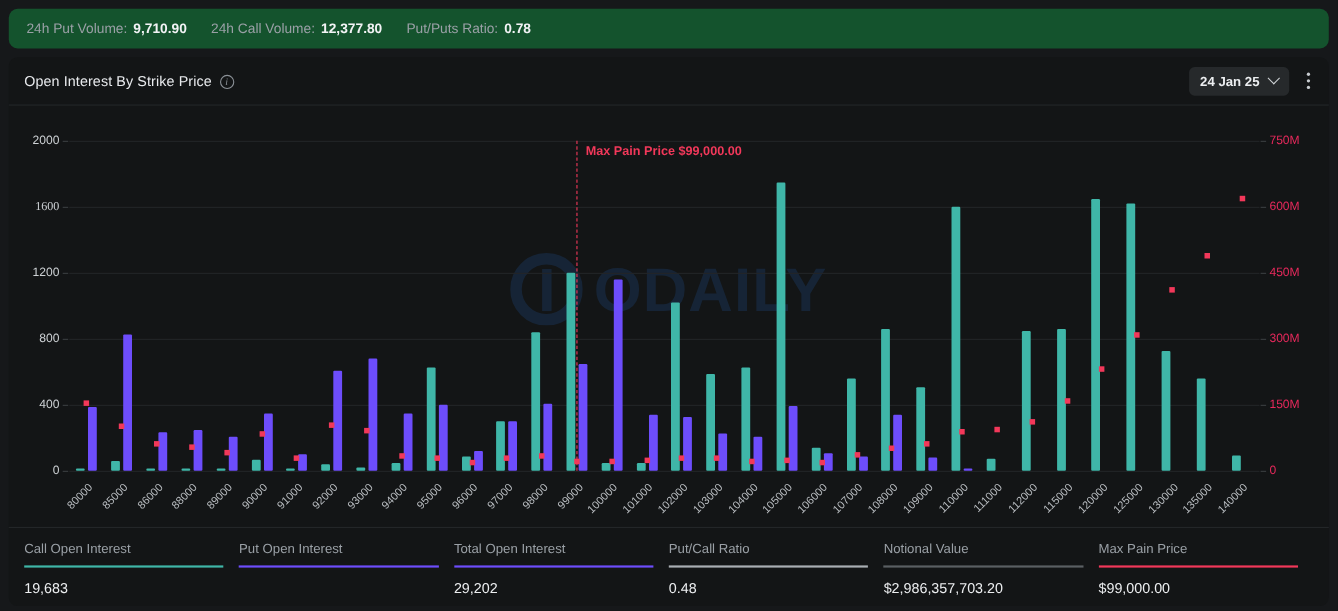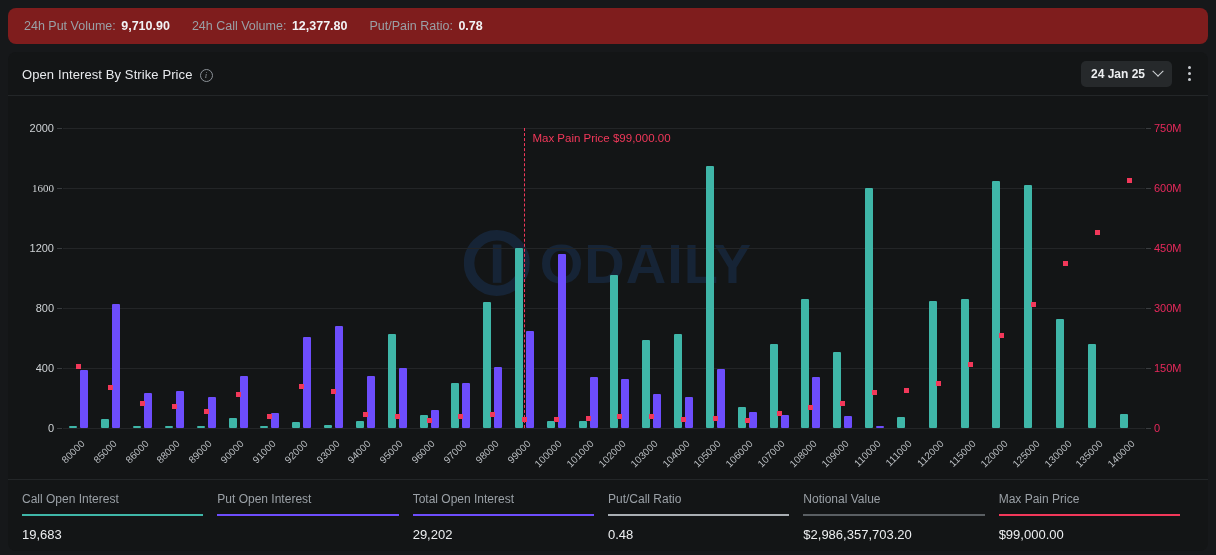--- a/index.html
+++ b/index.html
@@ -7,21 +7,21 @@
     width: 1216px; height: 555px;
     background: #16181a;
     font-family: "Liberation Sans", sans-serif;
     overflow: hidden;
   }
   body { padding: 8px 8px 0 8px; }
 
   
   #volume-bar {
     height: 36px;
-    background: #7f1d1d;
+    background: #14532d;
     border-radius: 8px;
     display: flex;
     align-items: center;
     padding-left: 16px;
     gap: 22px;
     margin-bottom: 8px;
   }
   .vol-item { font-size: 12.5px; color: #9aa0a6; white-space: nowrap; }
   .vol-item b { color: #f2f3f5; font-weight: 700; margin-left: 2px; }
 
@@ -85,21 +85,21 @@
   .slot { flex: 1 1 0; height: 100%; position: relative; }
   .bar { position: absolute; bottom: 0; width: 8px; border-radius: 1px; }
   .bar.call { background: #3fb6a8; left: 50%; margin-left: -9.5px; }
   .bar.put  { background: #6d4dfc; left: 50%; margin-left:  1.5px; }
   .iv-dot { position: absolute; width: 5px; height: 5px; background: #f23e5e;
             left: 50%; margin-left: -2.5px; }
 
   #maxpain-line { position: absolute; top: 0; bottom: 0; width: 0;
     border-left: 1.3px dashed #f2385a; }
   #maxpain-label { position: absolute; top: 4px; left: 7px; white-space: nowrap;
-    color: #f2385a; font-size: 11.5px; font-weight: 400; }
+    color: #f2385a; font-size: 11.5px; font-weight: 700; }
 
   #xlabels { position: absolute; left: 55px; right: 63px; top: 308px; height: 56px; display: flex; }
   .xl { flex: 1 1 0; position: relative; }
   .xl span {
     position: absolute; top: 6px; left: 50%;
     transform-origin: 100% 0;
     transform: translateX(-100%) rotate(-45deg);
     font-size: 10px; color: #b9bdc1; white-space: nowrap;
   }
 
@@ -129,21 +129,21 @@
 <div id="volume-bar">
   <div class="vol-item">
     <span>24h Put Volume:</span>
     <b>9,710.90</b>
   </div>
   <div class="vol-item">
     <span>24h Call Volume:</span>
     <b>12,377.80</b>
   </div>
   <div class="vol-item">
-    <span>Put/Pain Ratio:</span>
+    <span>Put/Puts Ratio:</span>
     <b>0.78</b>
   </div>
 </div>
 
 <div id="chart-card">
 
   <div id="card-header">
     <div>
       <span id="card-title">Open Interest By Strike Price</span><span class="info-icon">i</span>
     </div>

